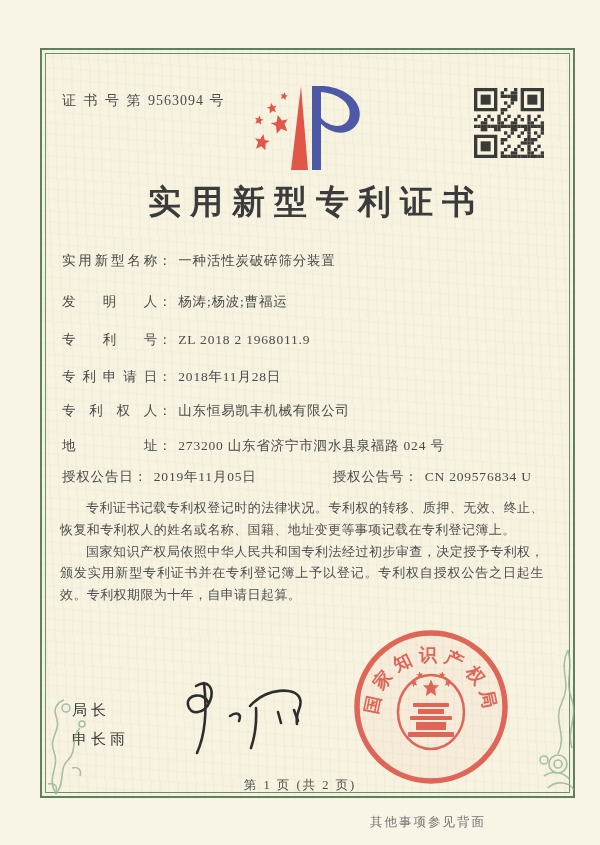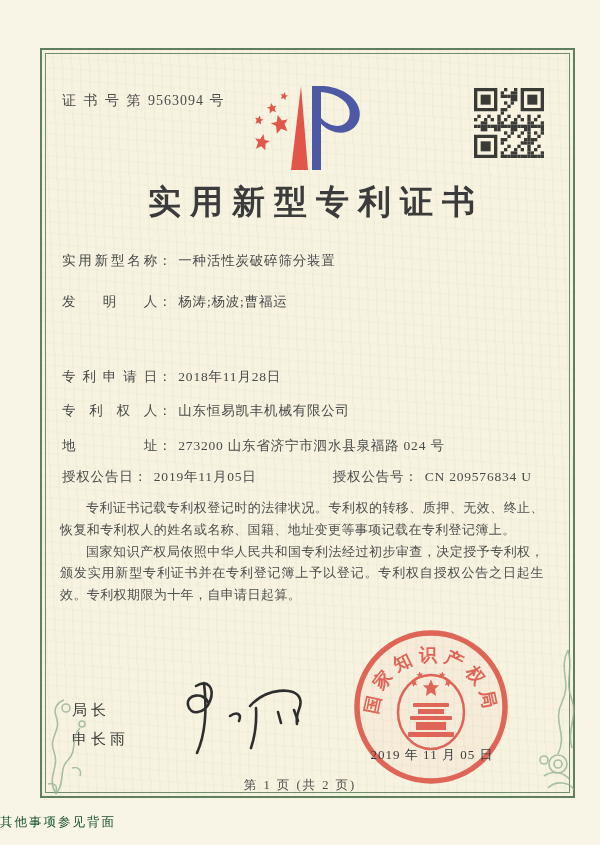--- a/index.html
+++ b/index.html
@@ -47,22 +47,22 @@
   .seal{position:absolute;left:350px;top:626px;width:162px;height:162px;opacity:0.92;}
   .seal-date{
     position:absolute;left:352px;top:746px;width:160px;text-align:center;
     font-size:13px;color:#3c3c3c;letter-spacing:1px;z-index:5;
   }
   .page-info{
     position:absolute;left:0;top:777px;width:600px;text-align:center;
     font-size:12.5px;color:#4c4c4c;letter-spacing:2px;
   }
   .back-note{
-    position:absolute;left:0;top:814px;width:486px;text-align:left;
-    font-size:12.5px;color:#14532d;letter-spacing:2px;
+    position:absolute;left:0;top:814px;width:486px;text-align:right;
+    font-size:12.5px;color:#737373;letter-spacing:2px;
   }
   .flourish-bl{position:absolute;left:42px;top:698px;width:72px;height:98px;}
   .flourish-r{position:absolute;left:534px;top:648px;width:42px;height:148px;}
 </style>
 </head>
 <body>
 
 <div class="page">
 
   <div class="frame-outer">
@@ -231,20 +231,23 @@
   </svg>
 
   <div class="title">实用新型专利证书</div>
 
   <div class="row" style="top:252px">
     <span class="lbl">实用新型名称</span><span class="colon">：</span><span class="val">一种活性炭破碎筛分装置</span>
   </div>
   <div class="row" style="top:293px">
     <span class="lbl">发明人</span><span class="colon">：</span><span class="val">杨涛;杨波;曹福运</span>
   </div>
+  <div class="row" style="top:331px">
+    <span class="lbl">专利号</span><span class="colon">：</span><span class="val">ZL 2018 2 1968011.9</span>
+  </div>
   <div class="row" style="top:368px">
     <span class="lbl">专利申请日</span><span class="colon">：</span><span class="val">2018年11月28日</span>
   </div>
   <div class="row" style="top:402px">
     <span class="lbl">专利权人</span><span class="colon">：</span><span class="val">山东恒易凯丰机械有限公司</span>
   </div>
   <div class="row" style="top:437px">
     <span class="lbl">地址</span><span class="colon">：</span><span class="val">273200 山东省济宁市泗水县泉福路 024 号</span>
   </div>
   <div class="row" style="top:468px">
@@ -291,21 +294,20 @@
       <use href="#sstar" transform="translate(70,49) scale(0.36) rotate(-10)"></use>
       <use href="#sstar" transform="translate(92,49) scale(0.36) rotate(10)"></use>
       <use href="#sstar" transform="translate(98,57) scale(0.36) rotate(20)"></use>
       <rect x="63" y="77" width="36" height="4" rx="1"></rect>
       <rect x="68" y="83" width="26" height="5"></rect>
       <rect x="60" y="90" width="42" height="4" rx="1"></rect>
       <rect x="66" y="96" width="30" height="8"></rect>
       <rect x="58" y="106" width="46" height="5" rx="1"></rect>
     </g>
   </svg>
-  <div class="seal-date">2019 年 11 月 05 日</div>
 
   <svg class="flourish-bl" viewBox="0 0 72 98">
     <g fill="none" stroke="#8fae8f" stroke-width="1.6" opacity="0.75">
       <path d="M14,96 C4,78 18,70 12,54 C6,38 20,34 14,18 C11,10 16,4 22,2"></path>
       <path d="M14,96 C24,84 16,72 26,62 C36,52 28,40 38,30"></path>
       <circle cx="24" cy="10" r="4"></circle>
       <circle cx="40" cy="26" r="3"></circle>
       <path d="M6,86 c6,-2 10,2 8,8 M30,70 c6,-2 10,2 8,8"></path>
     </g>
   </svg>

